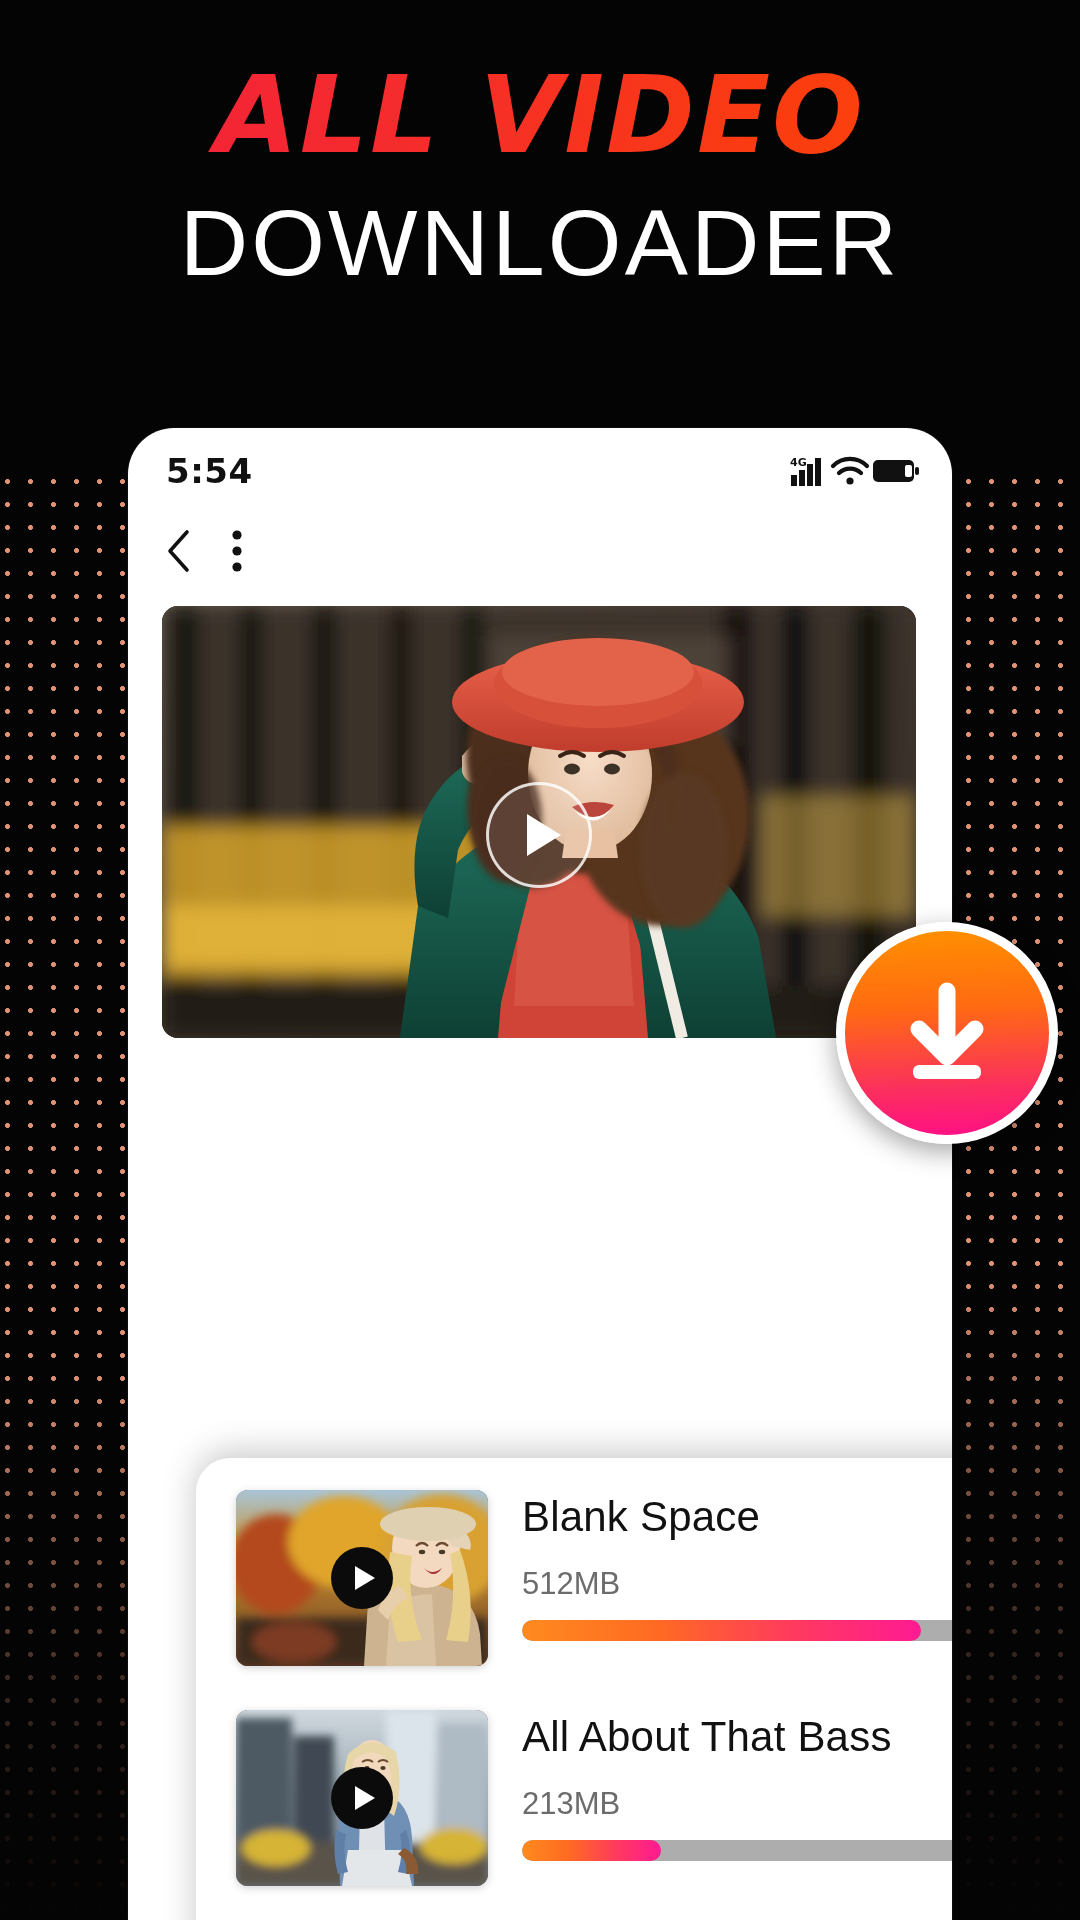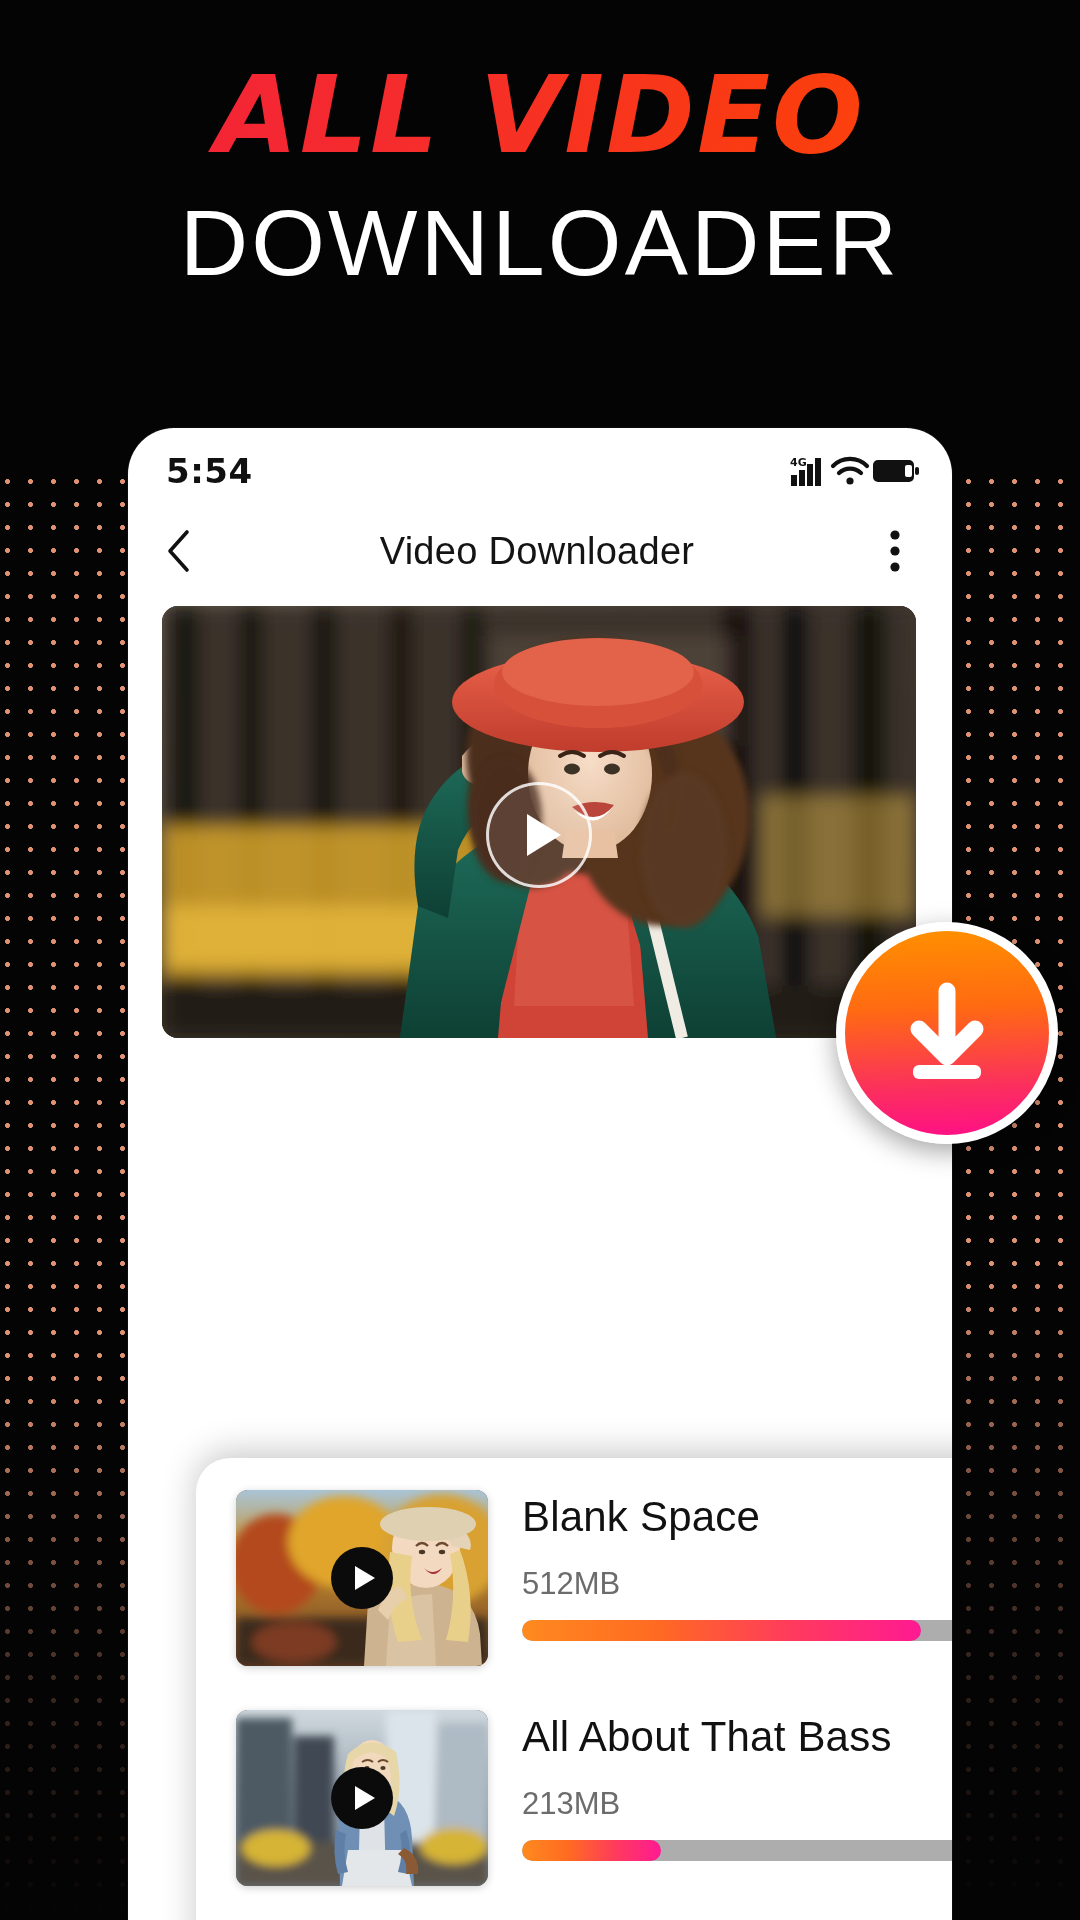--- a/index.html
+++ b/index.html
@@ -297,21 +297,20 @@
         </svg>
       </div>
     </div>
 
     <div class="appbar">
       <div class="icon-btn">
         <svg width="34" height="48" viewBox="0 0 34 48">
           <path d="M25 5 L8 24 L25 43" stroke="#111" stroke-width="3.6" fill="none" stroke-linecap="round" stroke-linejoin="round"></path>
         </svg>
       </div>
-      <div class="appbar-title">Video Downloader</div>
       <div class="icon-btn">
         <svg width="14" height="46" viewBox="0 0 14 46">
           <circle cx="7" cy="7" r="4.6" fill="#111"></circle>
           <circle cx="7" cy="23" r="4.6" fill="#111"></circle>
           <circle cx="7" cy="39" r="4.6" fill="#111"></circle>
         </svg>
       </div>
     </div>
 
     <div class="video-card">

